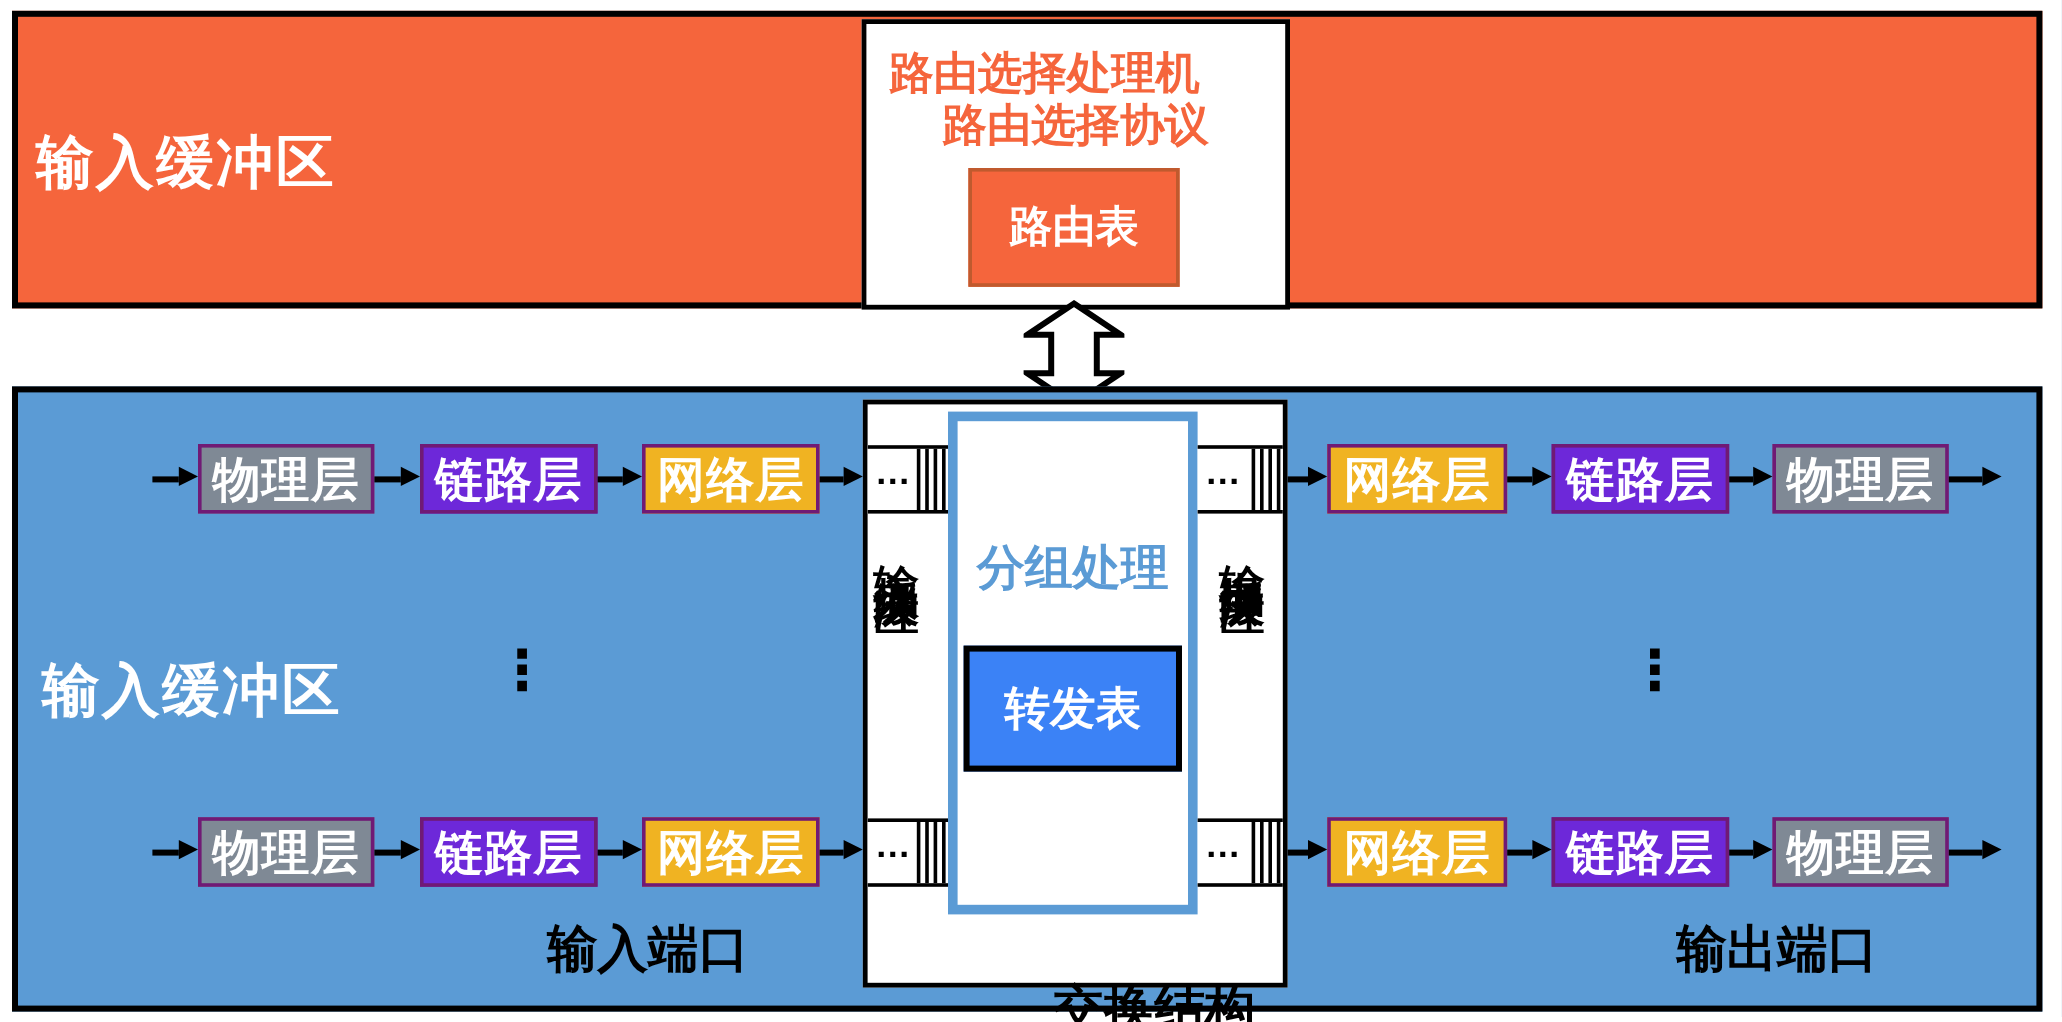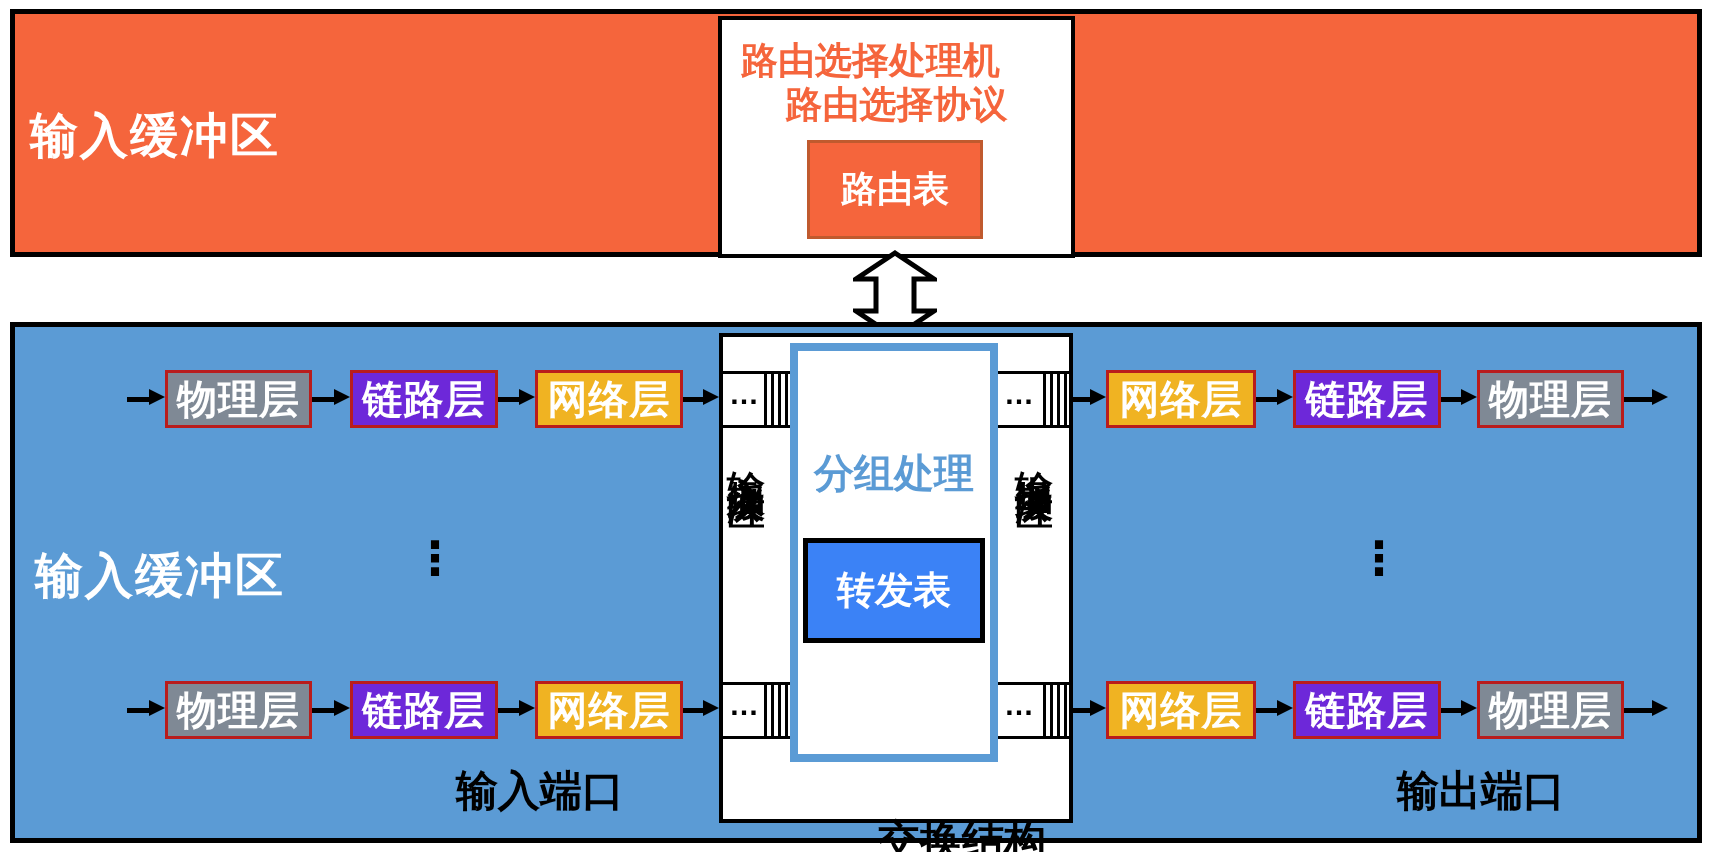--- a/index.html
+++ b/index.html
@@ -32,21 +32,21 @@
     letter-spacing:6px;line-height:1;}
 
   
   .queue{position:absolute;border-top:3px solid #000;border-bottom:3px solid #000;background:#fff;
     display:flex;align-items:center;}
   .qdots{color:#000;font-size:30px;letter-spacing:3px;line-height:0;margin-left:6px;transform:translateY(-6px);}
   .qlines{position:absolute;right:2px;top:0;bottom:0;display:flex;}
   .qlines span{display:block;width:3px;background:#000;margin-left:4px;height:100%;}
 
   
-  .layer{position:absolute;height:58px;border:3px solid #b91c1c;color:#fff;font-size:40px;
+  .layer{position:absolute;height:58px;border:3px solid #701a75;color:#fff;font-size:40px;
     display:flex;align-items:center;justify-content:center;letter-spacing:1px;}
   .layer.gray{background:#7F8995;}
   .layer.green{background:#6d28d9;}
   .layer.yellow{background:#F0B322;}
 
   
   .arrow{position:absolute;height:5px;background:#000;}
   .arrow::after{content:'';position:absolute;right:-16px;top:-8px;width:0;height:0;
     border-left:16px solid #000;border-top:8px solid transparent;border-bottom:8px solid transparent;}
 

